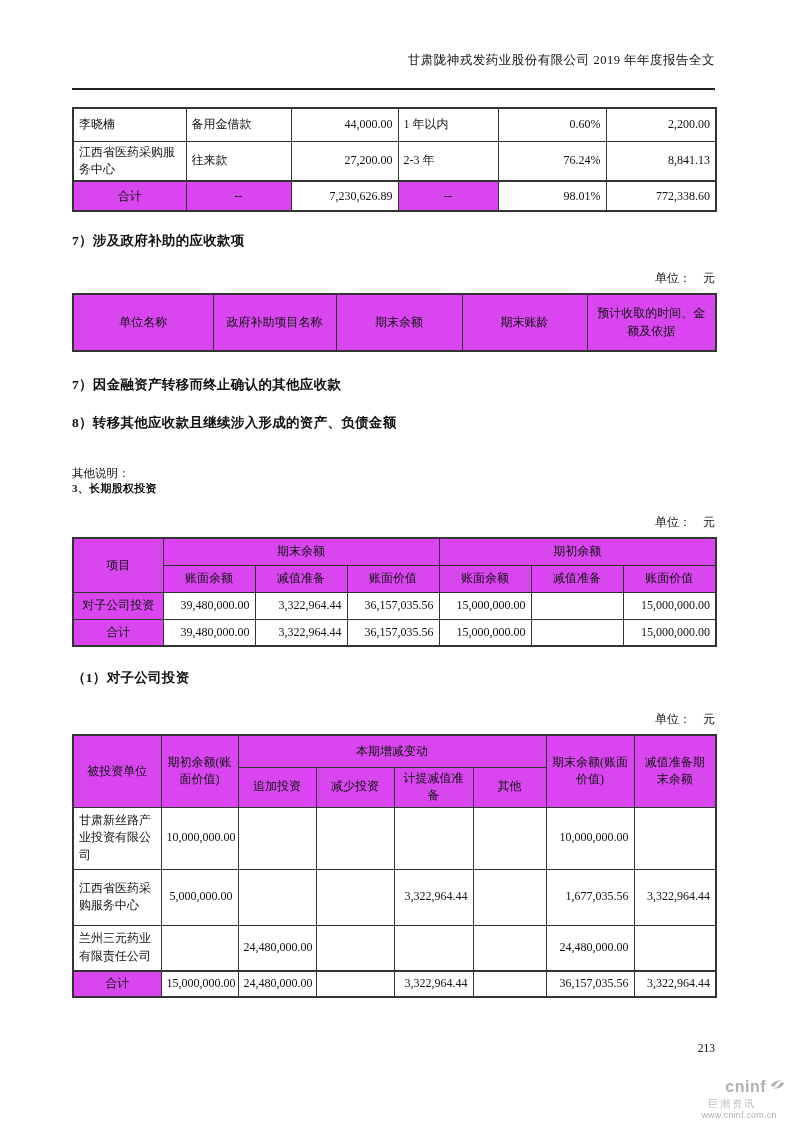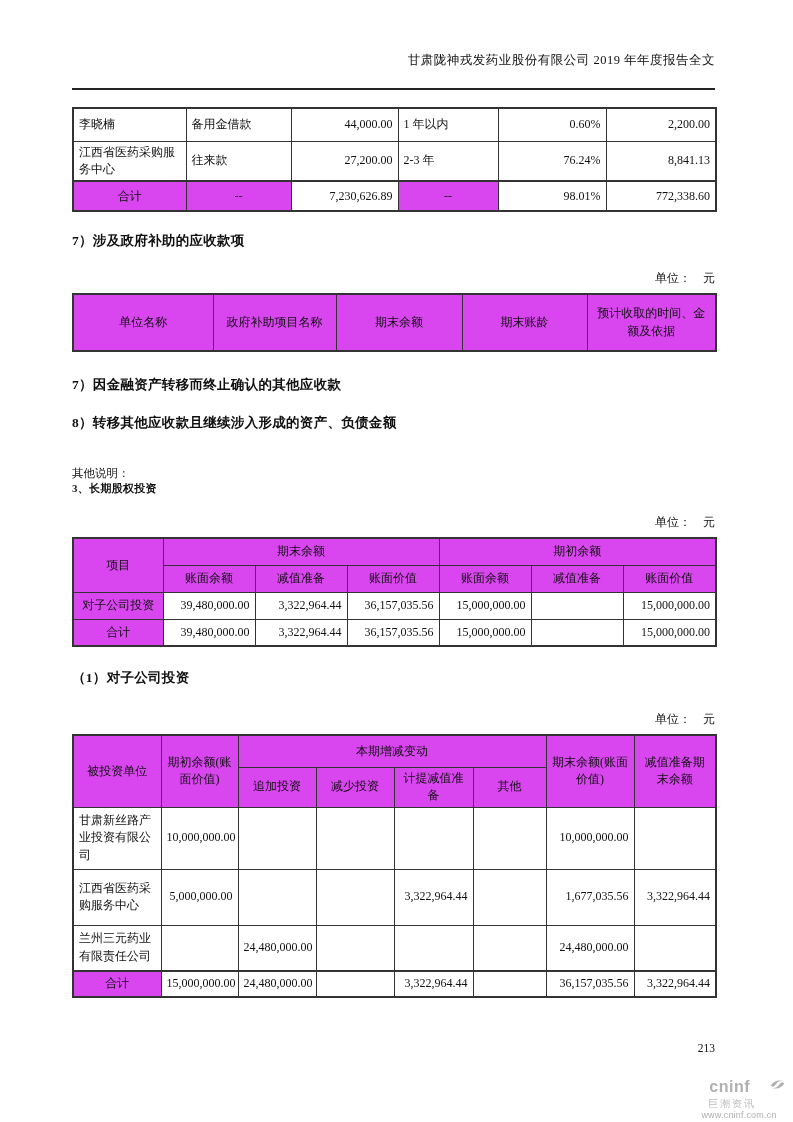--- a/index.html
+++ b/index.html
@@ -51,21 +51,21 @@
   
   .page-number{
     position:absolute;top:1042px;right:78px;
     font-size:11.5px;
   }
   .cninfo{
     position:absolute;top:1076px;right:6px;width:96px;
     color:#b3b3b3;text-align:center;line-height:1.1;
     font-family:"Liberation Sans","DejaVu Sans",sans-serif;
   }
-  .cninfo .brand-row{display:flex;align-items:center;justify-content:flex-end;gap:18px;}
+  .cninfo .brand-row{display:flex;align-items:center;justify-content:flex-end;gap:2px;}
   .cninfo .brand{font-size:16px;font-weight:bold;letter-spacing:.5px;color:#b0b0b0;}
   .cninfo .cnname{font-size:10px;letter-spacing:2px;color:#bcbcbc;margin-top:1px;margin-right:14px;}
   .cninfo .url{font-size:9px;color:#b0b0b0;margin-top:2px;letter-spacing:.2px;}
 </style>
 </head>
 <body>
 
 <div class="page">
 
   <div class="doc-header">甘肃陇神戎发药业股份有限公司 2019 年年度报告全文</div>

